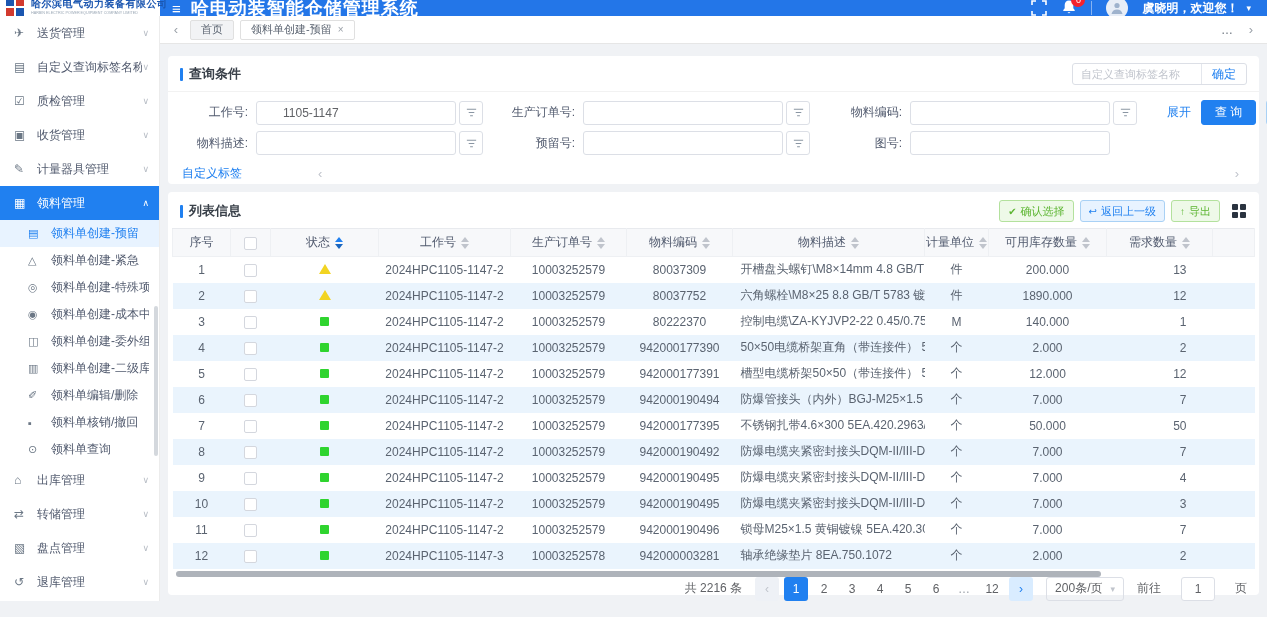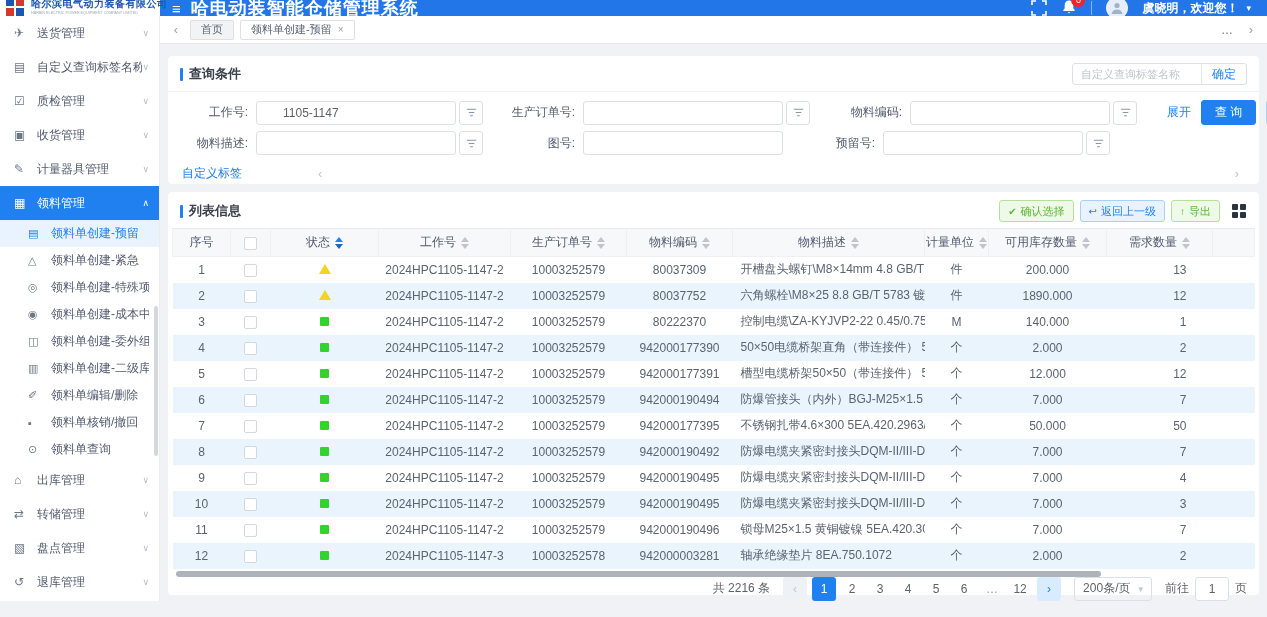--- a/index.html
+++ b/index.html
@@ -117,21 +117,21 @@
   .pager { margin-top:auto; display:flex; align-items:center; justify-content:flex-end; gap:5px; padding:6px 12px 8px; color:#606266; }
   .pg-total { margin-right:8px; }
   .pg-btn { width:24px; height:24px; border-radius:3px; display:flex; align-items:center; justify-content:center; font-size:12px; cursor:pointer; }
   .pg-prev { background:#eef1f6; color:#c0c4cc; }
   .pg-next { background:#d9ecff; color:#2080f0; }
   .page { min-width:24px; height:24px; border-radius:3px; display:flex; align-items:center; justify-content:center; cursor:pointer; padding:0 3px; }
   .page.active { background:#2080f0; color:#fff; }
   .page.dots { color:#9aa0a8; }
   .pg-size { height:24px; border:1px solid #dcdfe6; border-radius:3px; display:flex; align-items:center; padding:0 8px; gap:8px; margin-left:8px; cursor:pointer; color:#606266; }
   .pg-size .car { font-size:9px; color:#c0c4cc; }
-  .pg-goto { display:flex; align-items:center; gap:6px; margin-left:8px; }
+  .pg-goto { display:flex; align-items:center; gap:20px; margin-left:8px; }
   .pg-goto input { width:34px; height:24px; border:1px solid #dcdfe6; border-radius:3px; text-align:center; font-size:12px; color:#606266; outline:none; }
 </style>
 </head>
 <body>
 
 <div class="topbar">
   <div class="logo-area">
     <span class="logo-mark">
         <i></i>
         <i class="red"></i>
@@ -350,36 +350,36 @@
                   <span class="q-filter">
                     <svg viewBox="0 0 14 14" width="13" height="13">
                       <g stroke="#8a96a3" stroke-width="1.3" fill="none">
                         <path d="M2 3.5h10M4 7h6M5.5 10.5h3"></path>
                       </g>
                     </svg>
                   </span>
                 </div>
               </div>
               <div class="q-field">
-                <label class="q-label">图号:</label>
-                <div class="q-inputbox">
-                  <input class="q-input" value="" style="">
-                </div>
-              </div>
-              <div class="q-field">
                 <label class="q-label">预留号:</label>
                 <div class="q-inputbox">
                   <input class="q-input" value="" style="">
                   <span class="q-filter">
                     <svg viewBox="0 0 14 14" width="13" height="13">
                       <g stroke="#8a96a3" stroke-width="1.3" fill="none">
                         <path d="M2 3.5h10M4 7h6M5.5 10.5h3"></path>
                       </g>
                     </svg>
                   </span>
+                </div>
+              </div>
+              <div class="q-field">
+                <label class="q-label">图号:</label>
+                <div class="q-inputbox">
+                  <input class="q-input" value="" style="">
                 </div>
               </div>
             </div>
           </div>
         <div class="q-tagrow">
           <span class="link-btn">自定义标签</span>
           <span class="arrow left">‹</span>
           <span class="arrow right">›</span>
         </div>
       </div>

